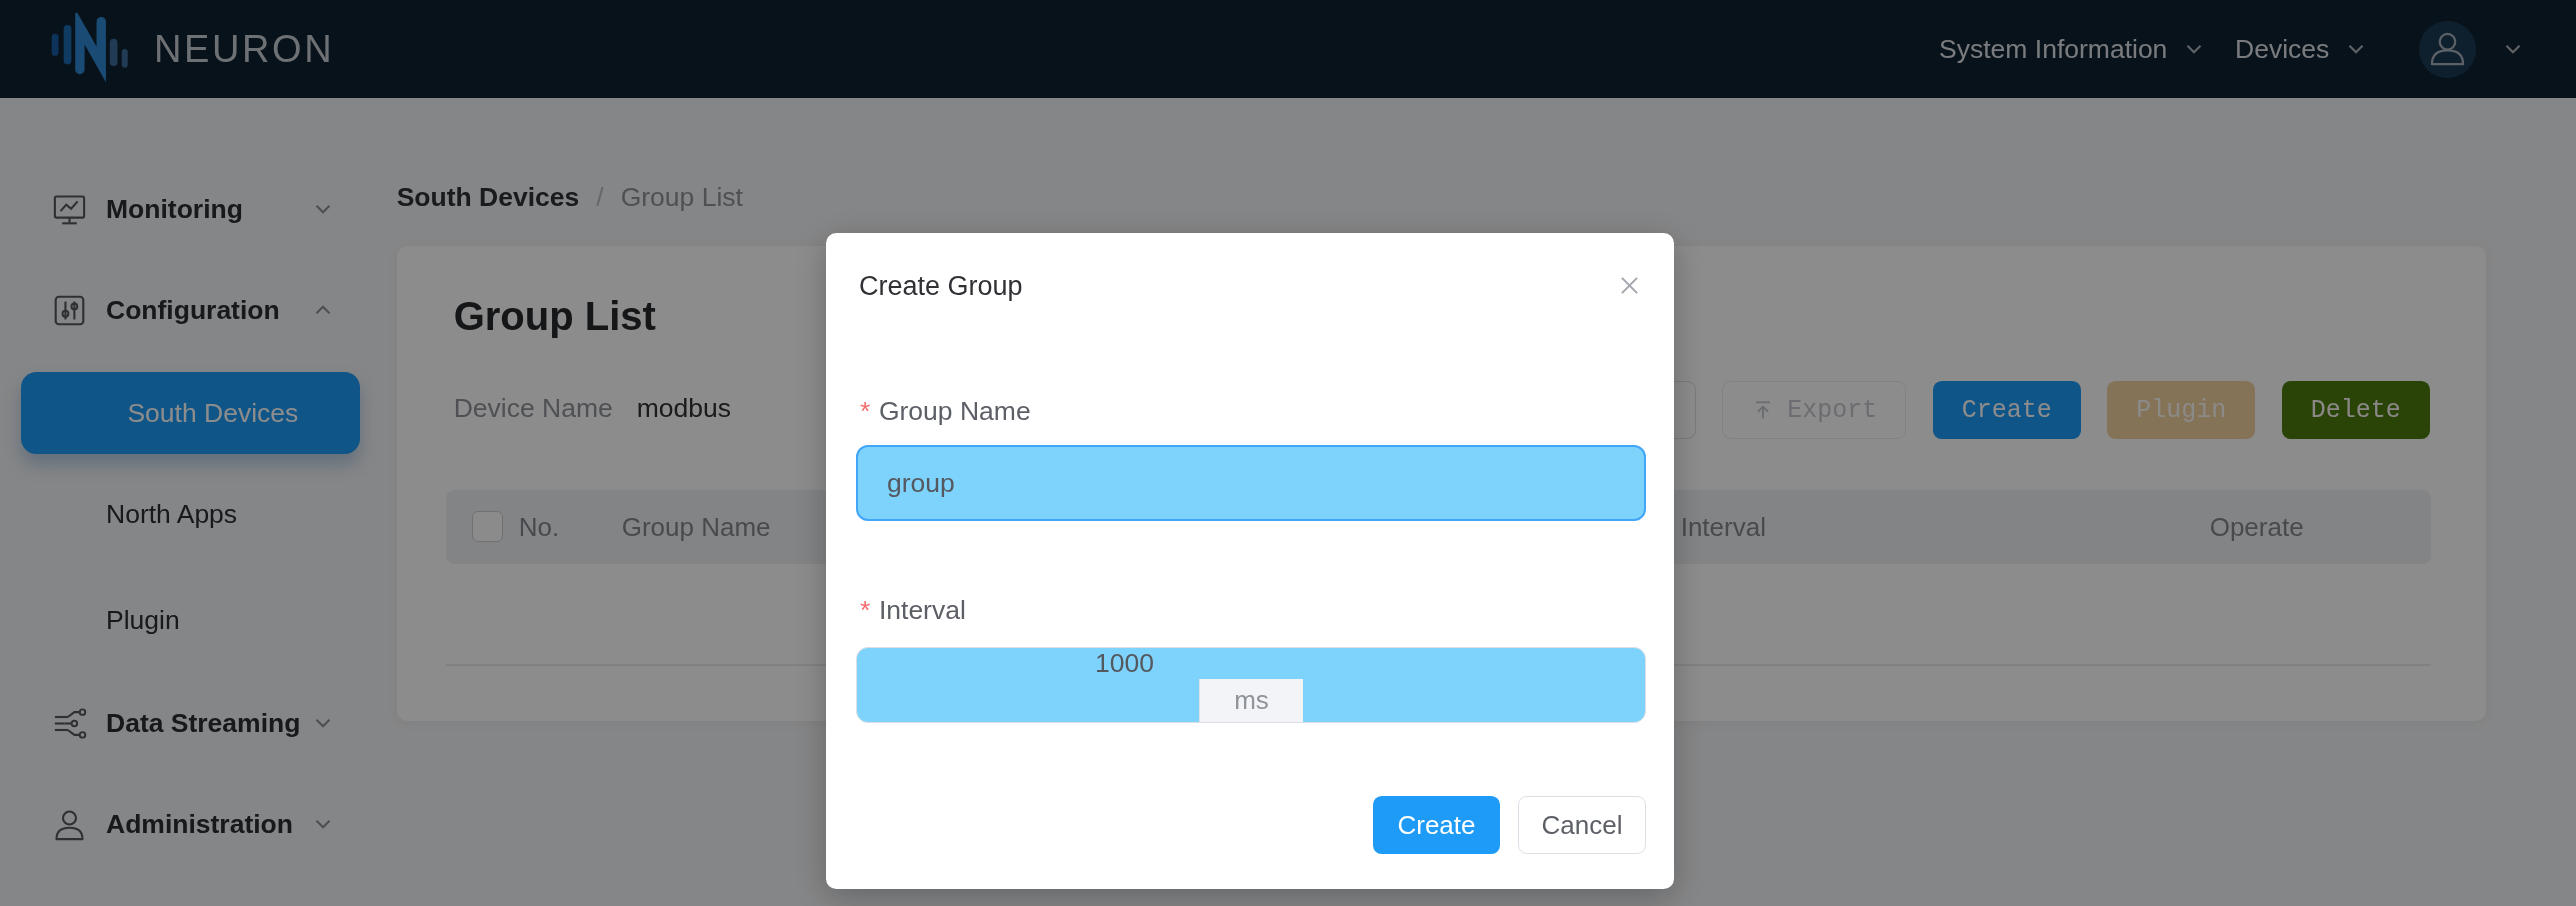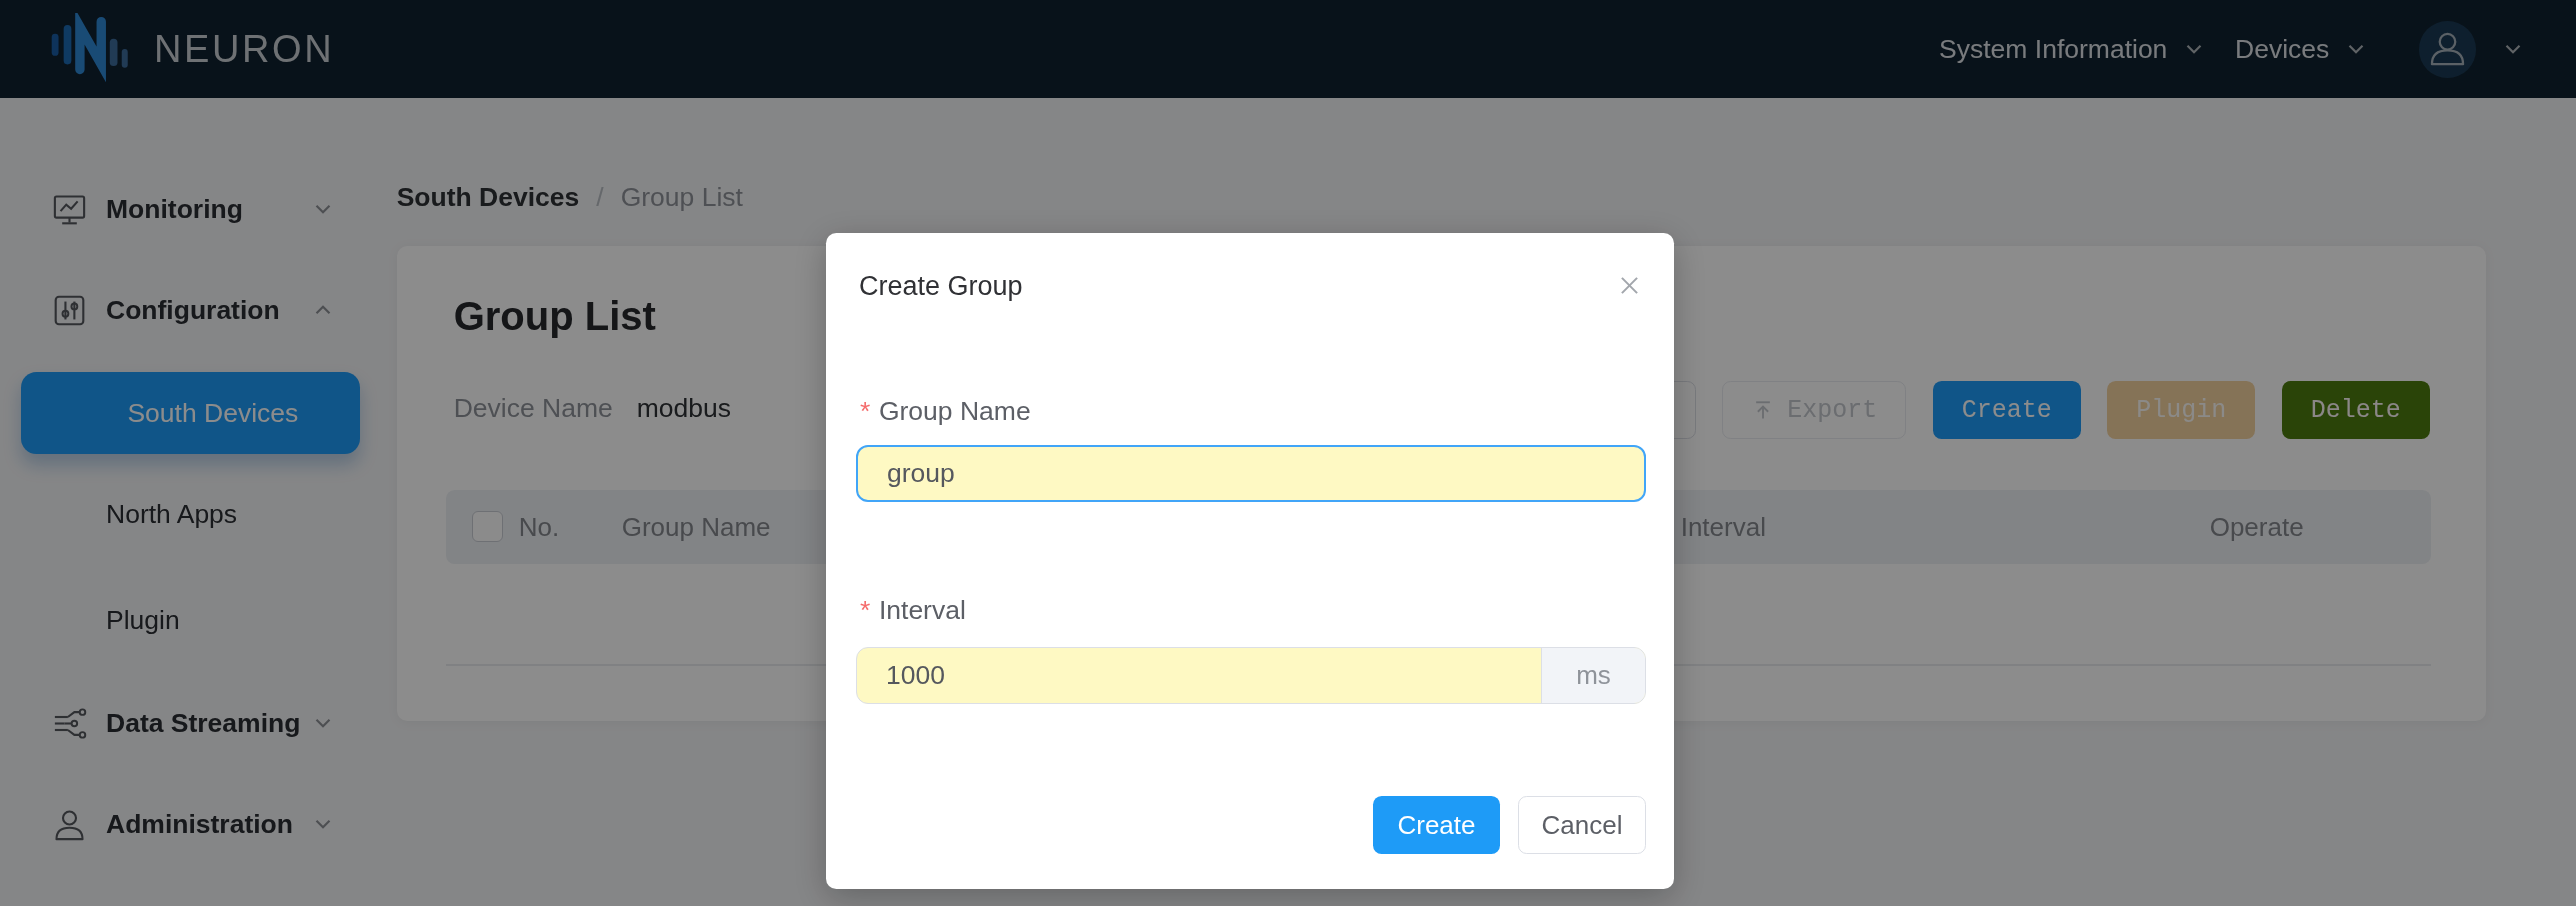--- a/index.html
+++ b/index.html
@@ -67,26 +67,26 @@
 
   
   .dim-overlay{position:fixed;left:0;top:0;width:2576px;height:906px;
     background:rgba(0,0,0,0.45);z-index:40;}
   .modal{position:fixed;left:826px;top:233px;width:848px;height:656px;background:#ffffff;
     border-radius:10.3px;z-index:50;box-shadow:0 8.6px 34px rgba(0,0,0,.25);}
   .modal-title{position:absolute;left:33px;top:38px;font-size:27px;color:#303135;font-weight:500;}
   .modal-close{position:absolute;right:31px;top:39px;width:27px;height:27px;cursor:pointer;}
   .form-label{position:absolute;left:34px;font-size:26.5px;color:#5c5f66;display:flex;gap:8.6px;}
   .req{color:#f56c6c;}
-  .input{position:absolute;left:30px;width:790px;height:57px;border-radius:12px;
-    background:#fef9c3;display:flex;align-items:center;overflow:hidden;}
+  .input{position:absolute;left:30px;width:790px;height:76px;border-radius:12px;
+    background:#7dd3fc;display:flex;align-items:center;overflow:hidden;}
   .input input{border:none;outline:none;flex:1;height:100%;font-size:26.5px;color:#55585e;
     padding:0 0 0 29px;background:transparent;font-family:inherit;min-width:0;}
   .input-focused{border:2.6px solid #41a5f8;}
-  .input-normal{border:1.7px solid #dcdfe6;}
+  .input-normal{border:1.7px solid #dcdfe6;flex-direction:column;}
   .input-addon{width:104px;height:100%;background:#f2f4f8;border-left:1.7px solid #dcdfe6;
     display:flex;align-items:center;justify-content:center;font-size:26px;color:#8f939a;}
   .modal-footer{position:absolute;right:28px;top:563px;display:flex;gap:18px;}
   .m-btn{height:58px;border-radius:8.6px;font-size:26px;display:flex;align-items:center;
     justify-content:center;cursor:pointer;}
   .m-btn-create{width:127px;background:#1e9bf7;color:#ffffff;}
   .m-btn-cancel{width:128px;background:#ffffff;color:#5c5f66;border:1.7px solid #dcdfe6;}
 
   svg{display:block;}
 </style>

